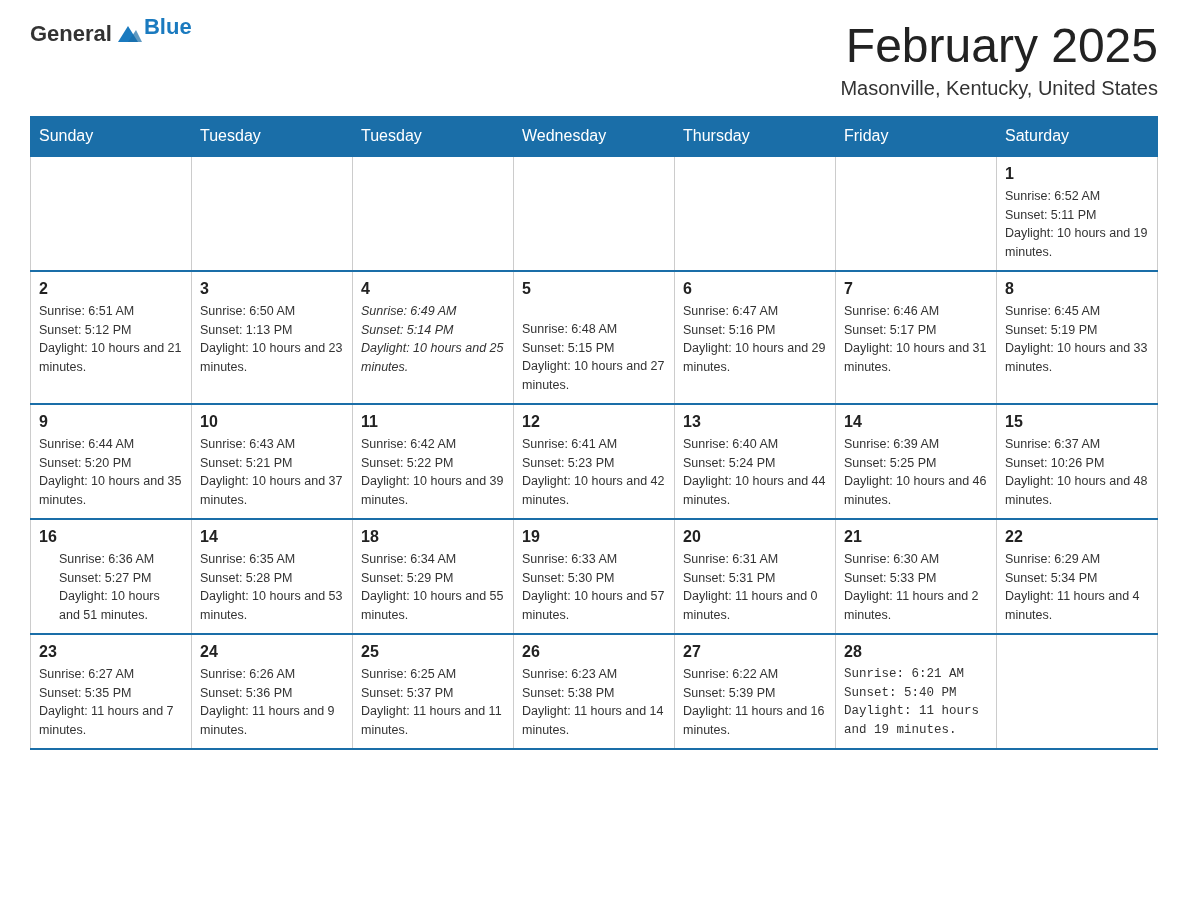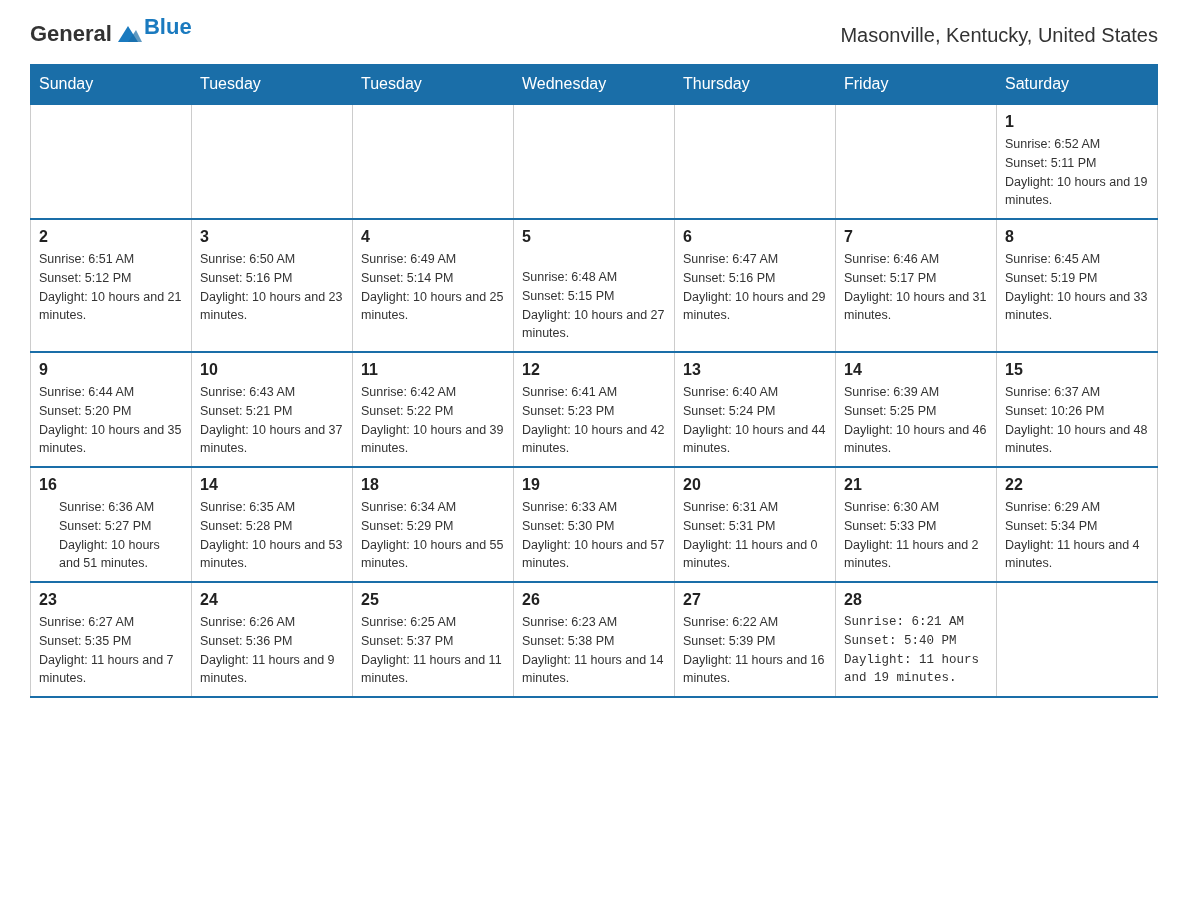--- a/index.html
+++ b/index.html
@@ -105,20 +105,21 @@
         <span class="logo-text-general">General</span>
         <svg class="logo-icon" viewBox="0 0 28 28" xmlns="http://www.w3.org/2000/svg">
           <polygon points="4,22 14,6 24,22" fill="#1a7abf"></polygon>
           <polygon points="14,22 22,10 28,22" fill="#1a6ea8" opacity="0.7"></polygon>
         </svg>
       </div>
       <span class="logo-text-blue" style="margin-top:-6px;margin-left:2px;">Blue</span>
     </div>
   </div>
   <div class="title-block">
+    <div class="month-title">February 2025</div>
     <div class="location">Masonville, Kentucky, United States</div>
   </div>
 </div>
 
 <table class="calendar">
   <thead>
     <tr>
       <th>Sunday</th>
       <th>Tuesday</th>
       <th>Tuesday</th>
@@ -146,26 +147,26 @@
       <tr>
         <td>
           <span class="day-number">2</span>
           <div class="day-info" style="white-space: pre-line;">Sunrise: 6:51 AM
 Sunset: 5:12 PM
 Daylight: 10 hours and 21 minutes.</div>
         </td>
         <td>
           <span class="day-number">3</span>
           <div class="day-info" style="white-space: pre-line;">Sunrise: 6:50 AM
-Sunset: 5:16 PM
+Sunset: 1:13 PM
 Daylight: 10 hours and 23 minutes.</div>
         </td>
         <td>
           <span class="day-number">4</span>
-          <div class="day-info" style="white-space: pre-line;">Sunrise: 6:49 AM
+          <div class="day-info" style="white-space: pre-line; font-style: italic;">Sunrise: 6:49 AM
 Sunset: 5:14 PM
 Daylight: 10 hours and 25 minutes.</div>
         </td>
         <td>
           <span class="day-number">5</span>
           <div class="day-info" style="white-space: pre-line; margin-top: 22px;">Sunrise: 6:48 AM
 Sunset: 5:15 PM
 Daylight: 10 hours and 27 minutes.</div>
         </td>
         <td>

